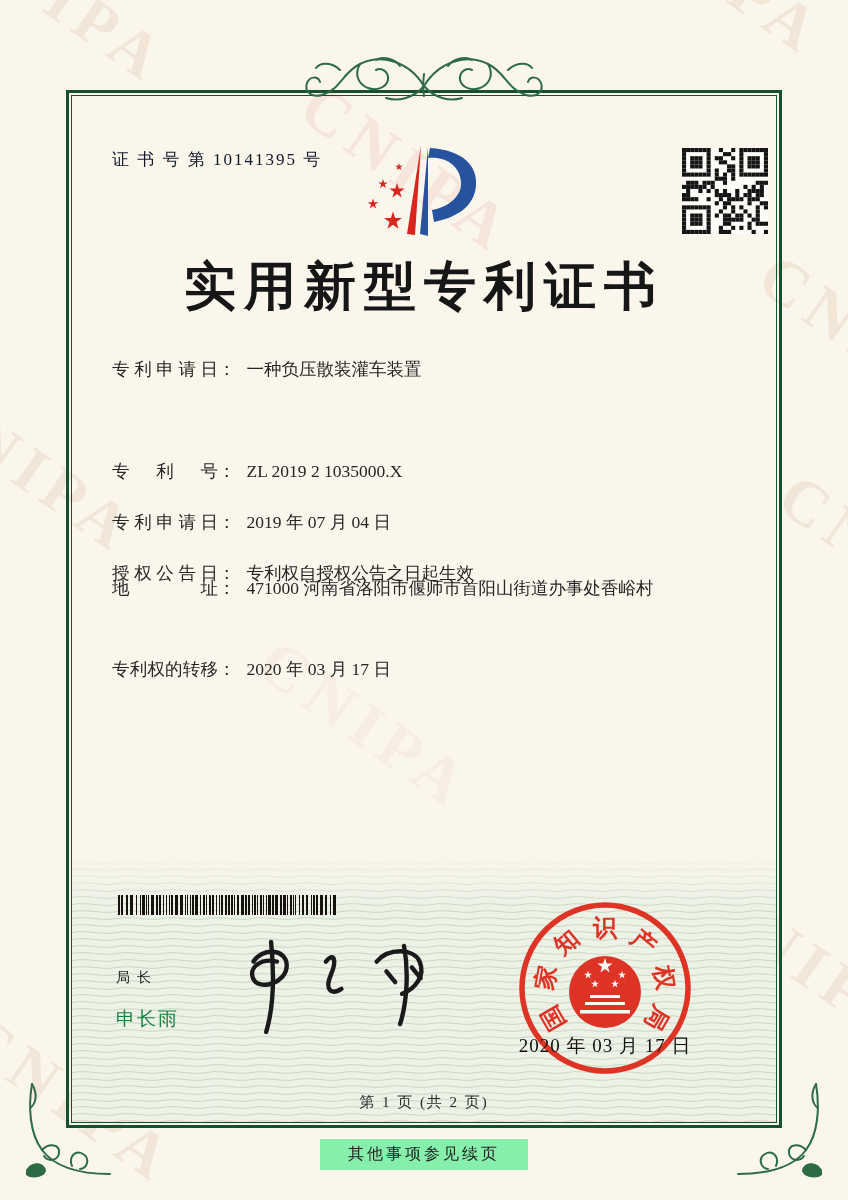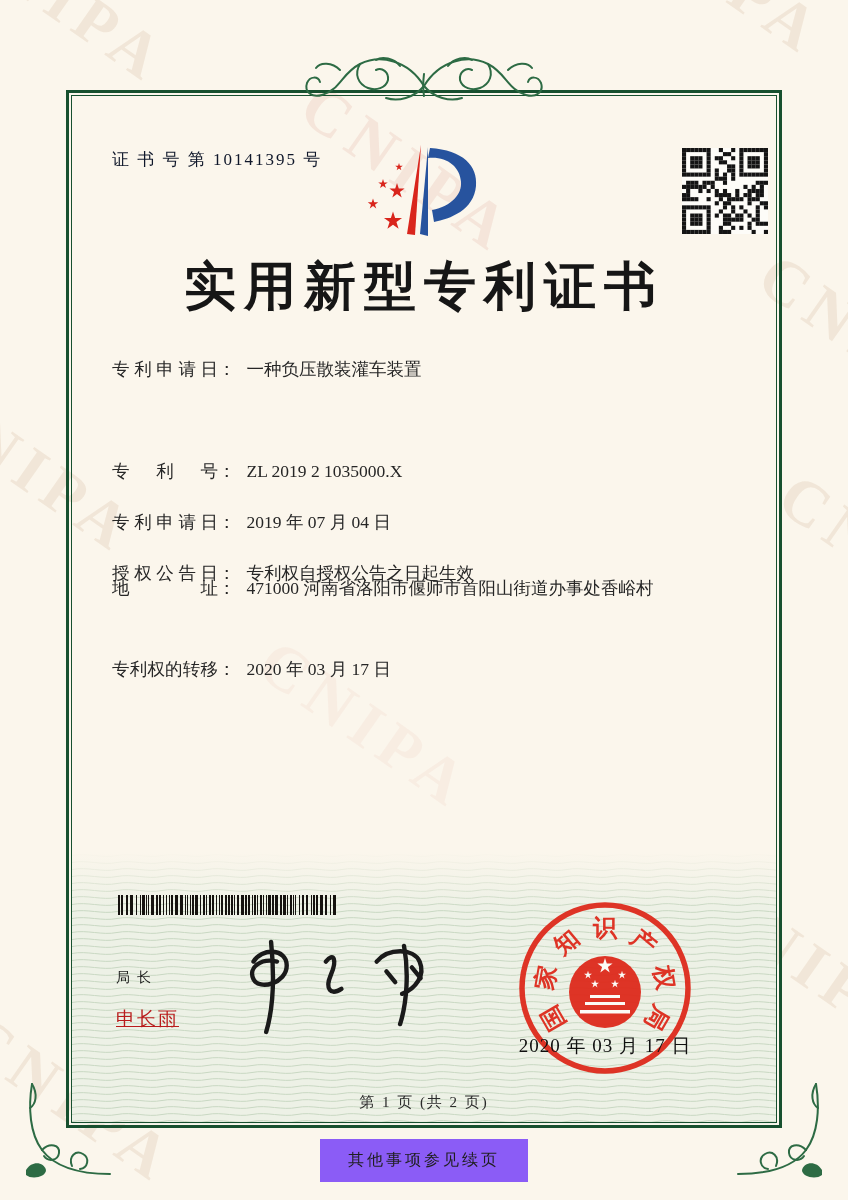--- a/index.html
+++ b/index.html
@@ -23,29 +23,29 @@
   .frow{position:absolute;left:112px;font-size:17.5px;z-index:2;color:#262626;white-space:nowrap;}
   .flabel{display:inline-block;width:106px;text-align:justify;text-align-last:justify;vertical-align:bottom;}
   .fcolon{display:inline-block;}
   .fvalue{margin-left:11px;}
   .frow2{position:absolute;left:442px;top:0;white-space:nowrap;}
   .bodytext{position:absolute;left:104px;top:694px;width:656px;font-size:17.5px;line-height:33px;
       text-align:justify;z-index:2;color:#262626;}
   .bodytext p{margin:0;text-indent:2em;}
   .barcode{position:absolute;left:118px;top:895px;z-index:3;}
   .signoff-title{position:absolute;left:116px;top:969px;font-size:14px;letter-spacing:7px;z-index:3;color:#1c1c1c;}
-  .signoff-name{position:absolute;left:116px;top:1006px;font-size:19px;letter-spacing:2px;z-index:3;color:#b91c1c;text-decoration:underline;}
+  .signoff-name{position:absolute;left:116px;top:1006px;font-size:19px;letter-spacing:2px;z-index:3;color:#15803d;}
   .signature{position:absolute;left:232px;top:930px;z-index:4;}
   .seal{position:absolute;left:517px;top:900px;z-index:3;opacity:.95;}
   .seal-date{position:absolute;left:509px;top:1033px;width:192px;text-align:center;font-size:19px;
       letter-spacing:1px;color:#101010;z-index:5;}
   .pageinfo{position:absolute;left:0;top:1093px;width:100%;text-align:center;font-size:15px;
       letter-spacing:2px;z-index:3;color:#2a2a2a;font-family:Liberation Serif, serif;}
-  .note{position:absolute;left:50%;transform:translateX(-50%);top:1139px;background:#8b5cf6;
-      padding:11px 28px;font-size:16px;letter-spacing:3px;z-index:3;color:#1f1f1f;white-space:nowrap;}
+  .note{position:absolute;left:50%;transform:translateX(-50%);top:1139px;background:#86efac;
+      padding:5px 28px;font-size:16px;letter-spacing:3px;z-index:3;color:#1f1f1f;white-space:nowrap;}
   .orn{position:absolute;z-index:5;pointer-events:none;}
   .orn-top{left:296px;top:52px;}
   .orn-bl{left:24px;top:1082px;}
   .orn-br{left:732px;top:1082px;}
   svg{display:block;}
 </style>
 </head>
 <body>
 
 <div class="page">

